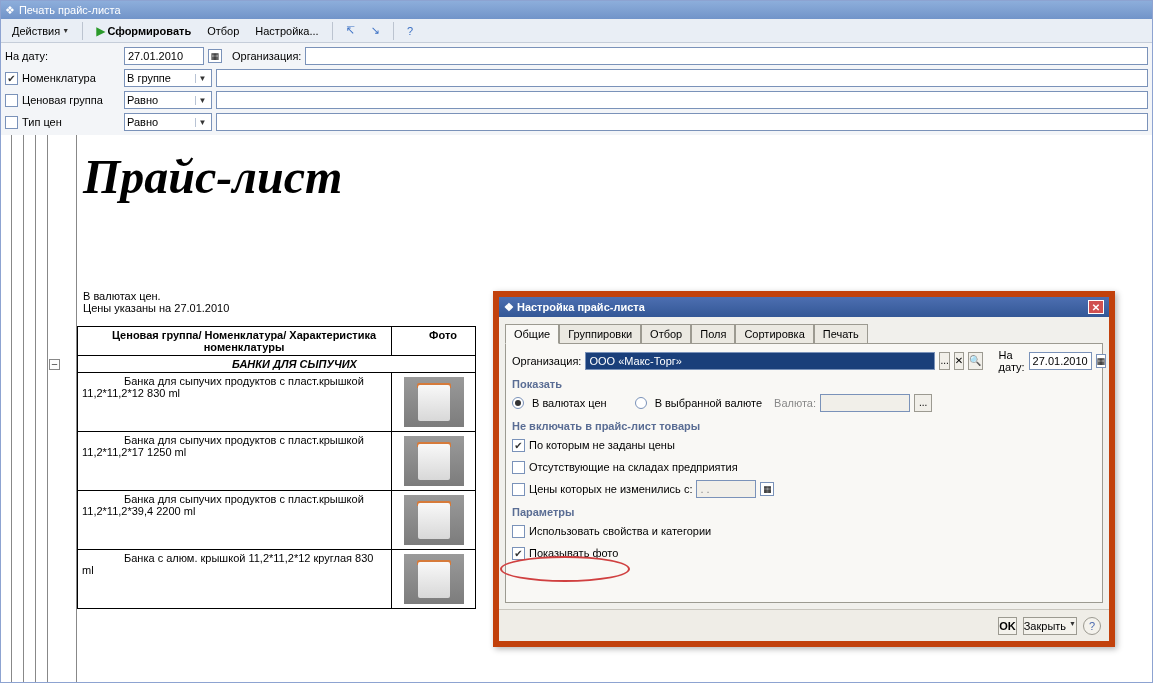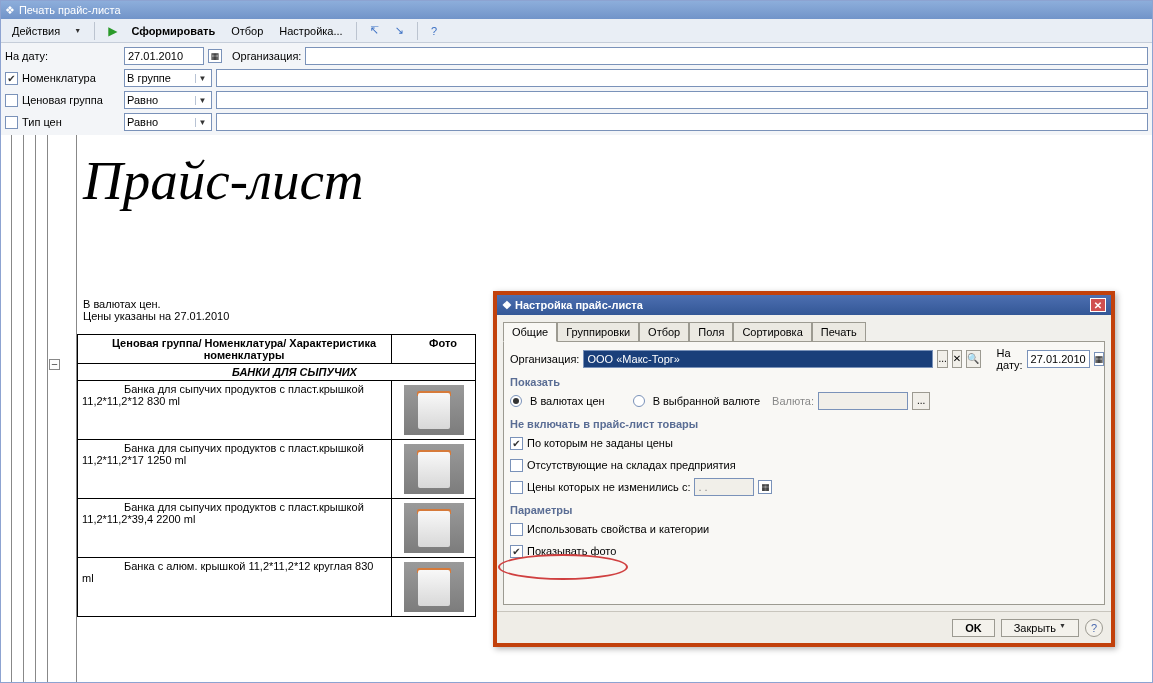--- a/index.html
+++ b/index.html
@@ -35,21 +35,21 @@
     display: flex;
     align-items: center;
     padding: 0 4px;
     gap: 2px;
   }
   .tb-btn {
     padding: 2px 6px;
     border: 1px solid transparent;
     display: flex;
     align-items: center;
-    gap: 14px;
+    gap: 2px;
     cursor: pointer;
   }
   .dropdown-arrow { font-size: 7px; color: #333; }
   .green-play { color: #2a9a2a; font-size: 12px; }
   .bold { font-weight: bold; }
   .sep { width: 1px; height: 18px; background: #bcc4d0; margin: 0 4px; }
 
   .filter-area {
     background: #f3f5f8;
     padding: 2px 4px;
@@ -137,22 +137,22 @@
     width: 11px; height: 11px;
     border: 1px solid #888;
     background: #fff;
     font-size: 11px; line-height: 9px; text-align: center;
     color: #444;
   }
   .doc-content { flex: 1; padding: 0; }
   .price-title {
     font-family: Georgia, 'Times New Roman', serif;
     font-style: italic;
-    font-weight: normal;
-    font-size: 55px;
+    font-weight: bold;
+    font-size: 48px;
     padding: 14px 6px 6px 6px;
   }
   .price-sub { padding: 80px 6px 2px 6px; font-size: 11px; }
   .price-table {
     border-collapse: collapse;
     margin-left: 0;
   }
   .price-table td, .price-table th {
     border: 1px solid #000;
     padding: 2px 4px;
@@ -192,21 +192,21 @@
   }
 
   
   .dialog {
     position: absolute;
     left: 492px;
     top: 290px;
     width: 622px;
     height: 356px;
     background: #f1f0ec;
-    border: 4px solid #c2410c;
+    border: 6px solid #c2410c;
     box-shadow: 2px 2px 6px rgba(0,0,0,.3);
     display: flex;
     flex-direction: column;
   }
   .dialog-title {
     height: 20px;
     background: linear-gradient(to bottom, #4d6fb1, #335796);
     color: #fff;
     font-weight: bold;
     font-size: 11px;
@@ -297,21 +297,21 @@
     height: 32px;
     background: #efede7;
     border-top: 1px solid #c8c5bd;
     display: flex;
     align-items: center;
     justify-content: flex-end;
     gap: 6px;
     padding: 0 8px;
   }
   .dlg-btn {
-    padding: 2px 12px;
+    padding: 2px 0;
     border: 1px solid #9c9a91;
     background: #f4f2ec;
     cursor: pointer;
     display: flex;
     align-items: flex-start;
     gap: 3px;
   }
   .help-circle {
     width: 18px; height: 18px;
     border: 1px solid #9c9a91;

